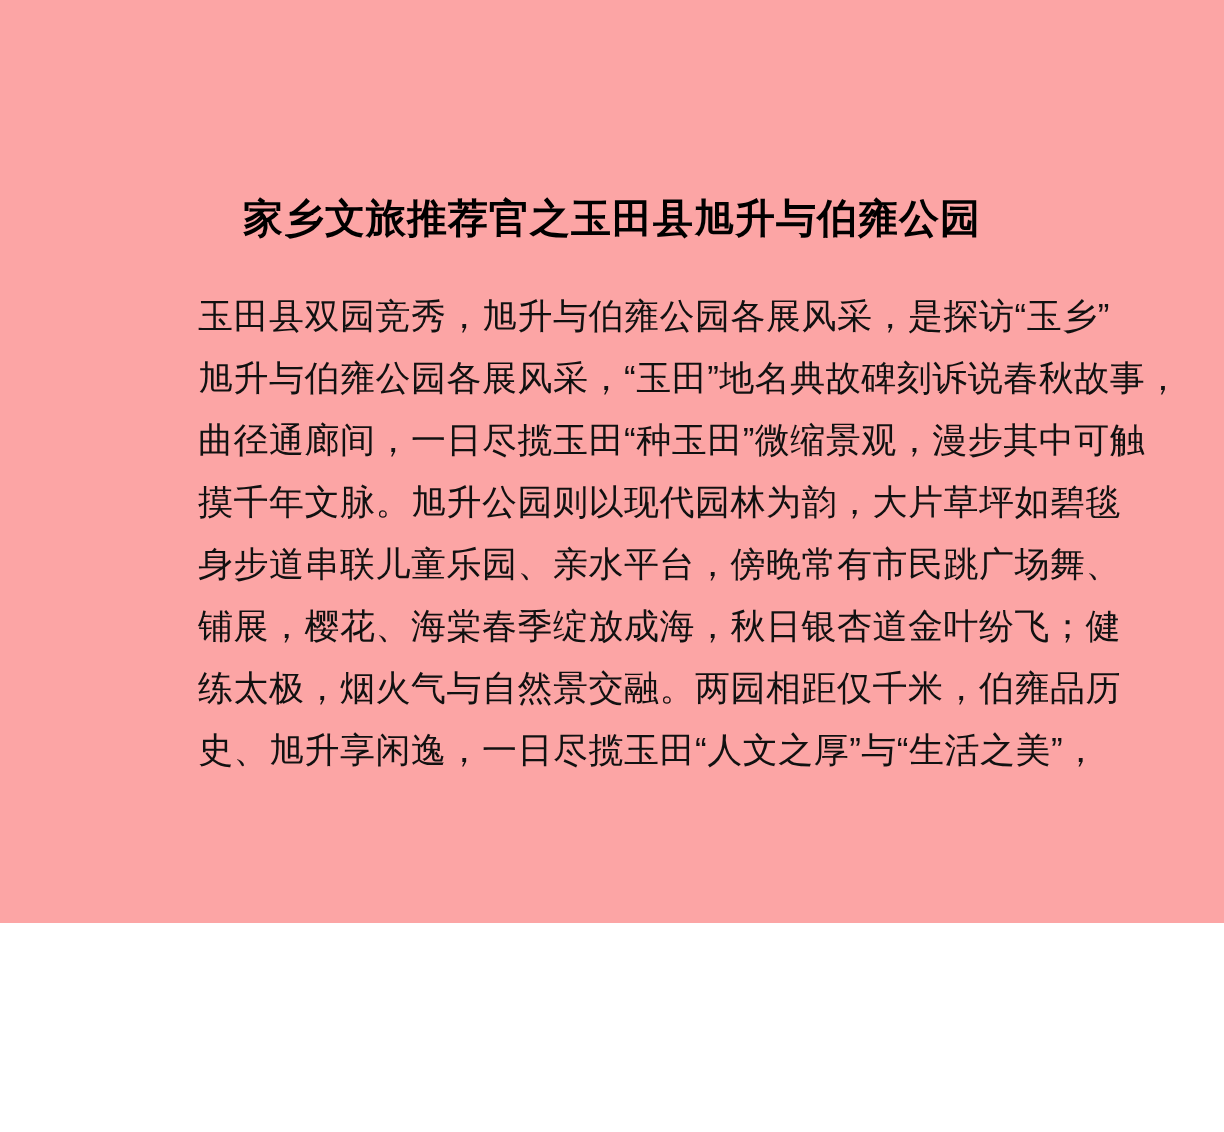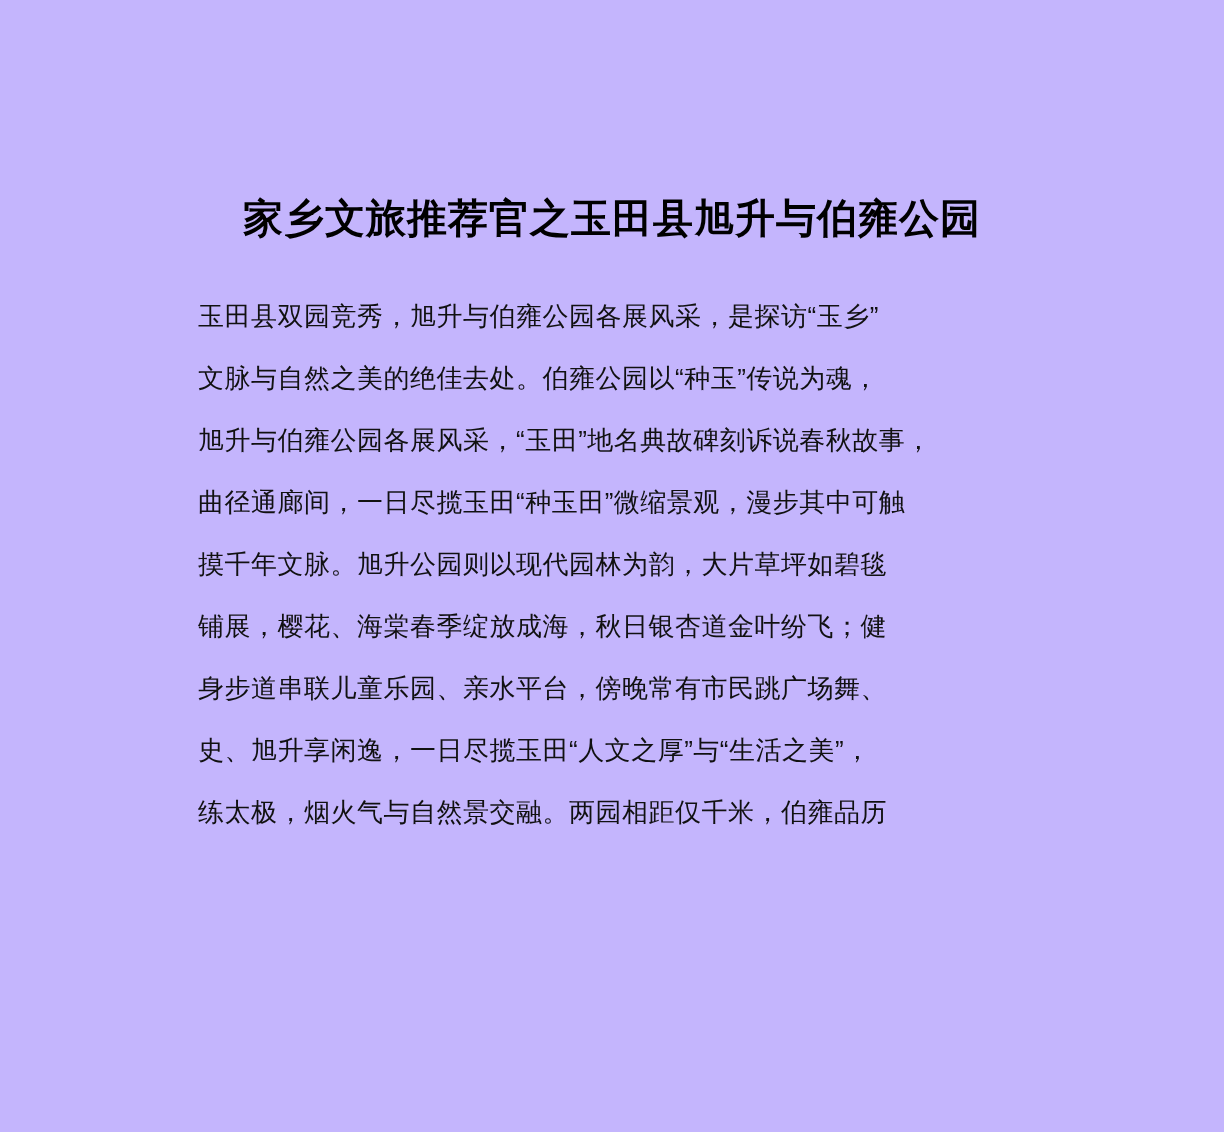--- a/index.html
+++ b/index.html
@@ -3,22 +3,22 @@
 <meta charset="utf-8">
 <style>
   html, body {
     margin: 0;
     padding: 0;
     background: #ffffff;
   }
   .page {
     position: relative;
     width: 1224px;
-    height: 1132px;
-    background: #c4b5fd;
+    height: 923px;
+    background: #fca5a5;
     overflow: hidden;
     font-family: "Liberation Sans", sans-serif;
   }
   .doc-title {
     position: absolute;
     top: 168px;
     left: 0;
     width: 100%;
     text-align: center;
     font-size: 40px;
@@ -28,40 +28,39 @@
     letter-spacing: 1px;
     white-space: nowrap;
   }
   .doc-body {
     position: absolute;
     top: 285px;
     left: 198px;
     width: 850px;
   }
   .doc-line {
-    font-size: 26px;
+    font-size: 35px;
     line-height: 62px;
     color: #111111;
     letter-spacing: 0.5px;
     white-space: nowrap;
     font-weight: 400;
   }
 </style>
 </head>
 <body>
 
 <div class="page">
 
   <h1 class="doc-title">家乡文旅推荐官之玉田县旭升与伯雍公园</h1>
 
   <div class="doc-body">
     <div class="doc-line">玉田县双园竞秀，旭升与伯雍公园各展风采，是探访“玉乡”</div>
-    <div class="doc-line">文脉与自然之美的绝佳去处。伯雍公园以“种玉”传说为魂，</div>
     <div class="doc-line">旭升与伯雍公园各展风采，“玉田”地名典故碑刻诉说春秋故事，</div>
     <div class="doc-line">曲径通廊间，一日尽揽玉田“种玉田”微缩景观，漫步其中可触</div>
     <div class="doc-line">摸千年文脉。旭升公园则以现代园林为韵，大片草坪如碧毯</div>
+    <div class="doc-line">身步道串联儿童乐园、亲水平台，傍晚常有市民跳广场舞、</div>
     <div class="doc-line">铺展，樱花、海棠春季绽放成海，秋日银杏道金叶纷飞；健</div>
-    <div class="doc-line">身步道串联儿童乐园、亲水平台，傍晚常有市民跳广场舞、</div>
+    <div class="doc-line">练太极，烟火气与自然景交融。两园相距仅千米，伯雍品历</div>
     <div class="doc-line">史、旭升享闲逸，一日尽揽玉田“人文之厚”与“生活之美”，</div>
-    <div class="doc-line">练太极，烟火气与自然景交融。两园相距仅千米，伯雍品历</div>
   </div>
 
 </div>
 
 </body></html>

